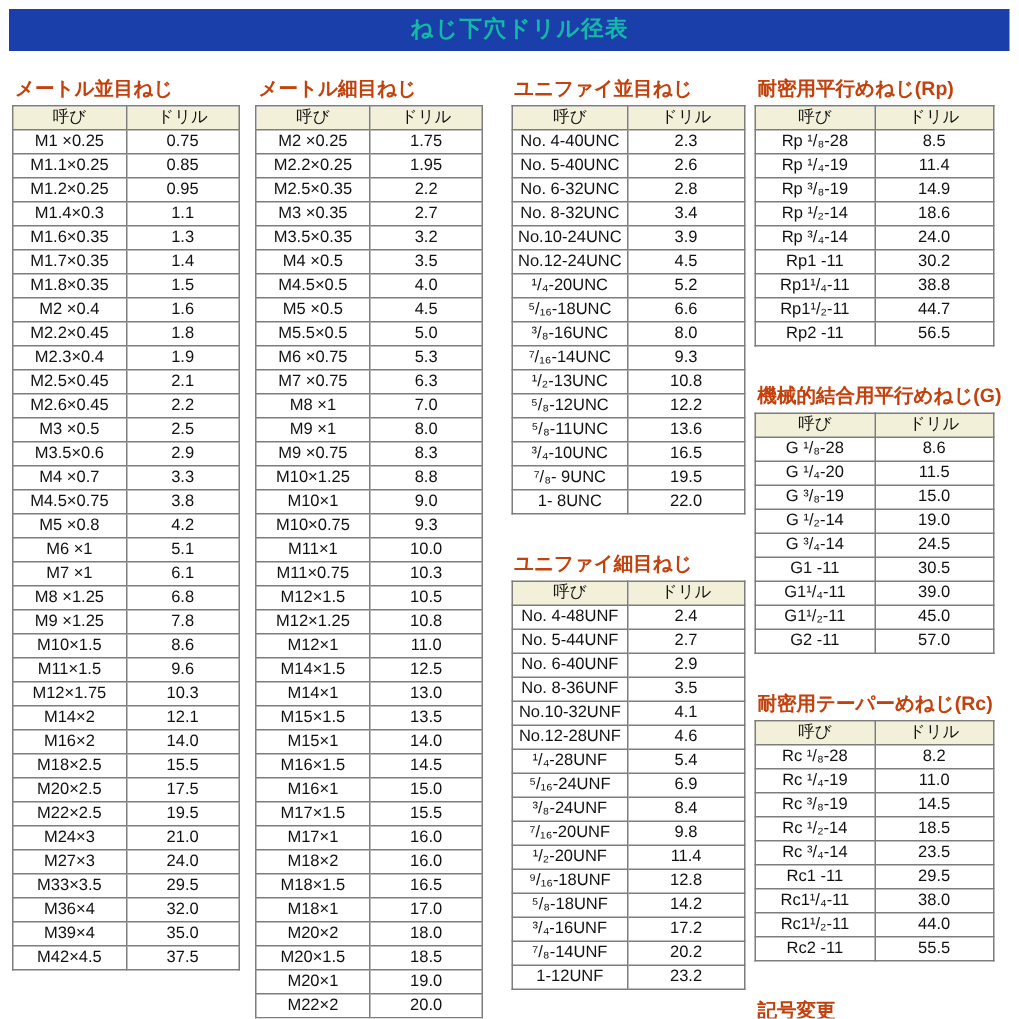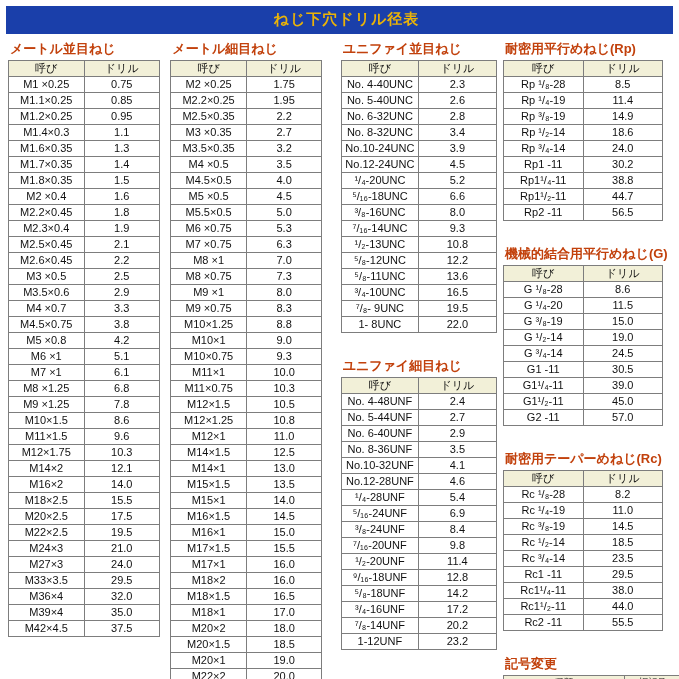--- a/index.html
+++ b/index.html
@@ -17,28 +17,28 @@
   .page {
     position: relative;
     width: 679px;
     height: 679px;
     box-sizing: border-box;
     padding: 6px 6px 4px 6px;
   }
   .title-bar {
     width: 100%;
     background: #1a3faa;
-    color: #eab308;
+    color: #14b8a6;
     text-align: center;
     font-size: 15px;
     font-weight: bold;
     letter-spacing: 1px;
     padding: 4px 0 5px 14px;
     box-sizing: border-box;
-    margin-bottom: 6px;
+    margin-bottom: 16px;
   }
   .columns {
     display: flex;
     gap: 0px;
     align-items: flex-start;
   }
   .col {
     box-sizing: border-box;
   }
   .col1 { width: 166px; padding-left: 2px; }
@@ -325,24 +325,20 @@
             </tr>
             <tr>
               <td class="name">M7 ×0.75</td>
               <td class="val">6.3</td>
             </tr>
             <tr>
               <td class="name">M8 ×1</td>
               <td class="val">7.0</td>
             </tr>
             <tr>
-              <td class="name">M8 ×0.75</td>
-              <td class="val">7.3</td>
-            </tr>
-            <tr>
               <td class="name">M9 ×1</td>
               <td class="val">8.0</td>
             </tr>
             <tr>
               <td class="name">M9 ×0.75</td>
               <td class="val">8.3</td>
             </tr>
             <tr>
               <td class="name">M10×1.25</td>
               <td class="val">8.8</td>

